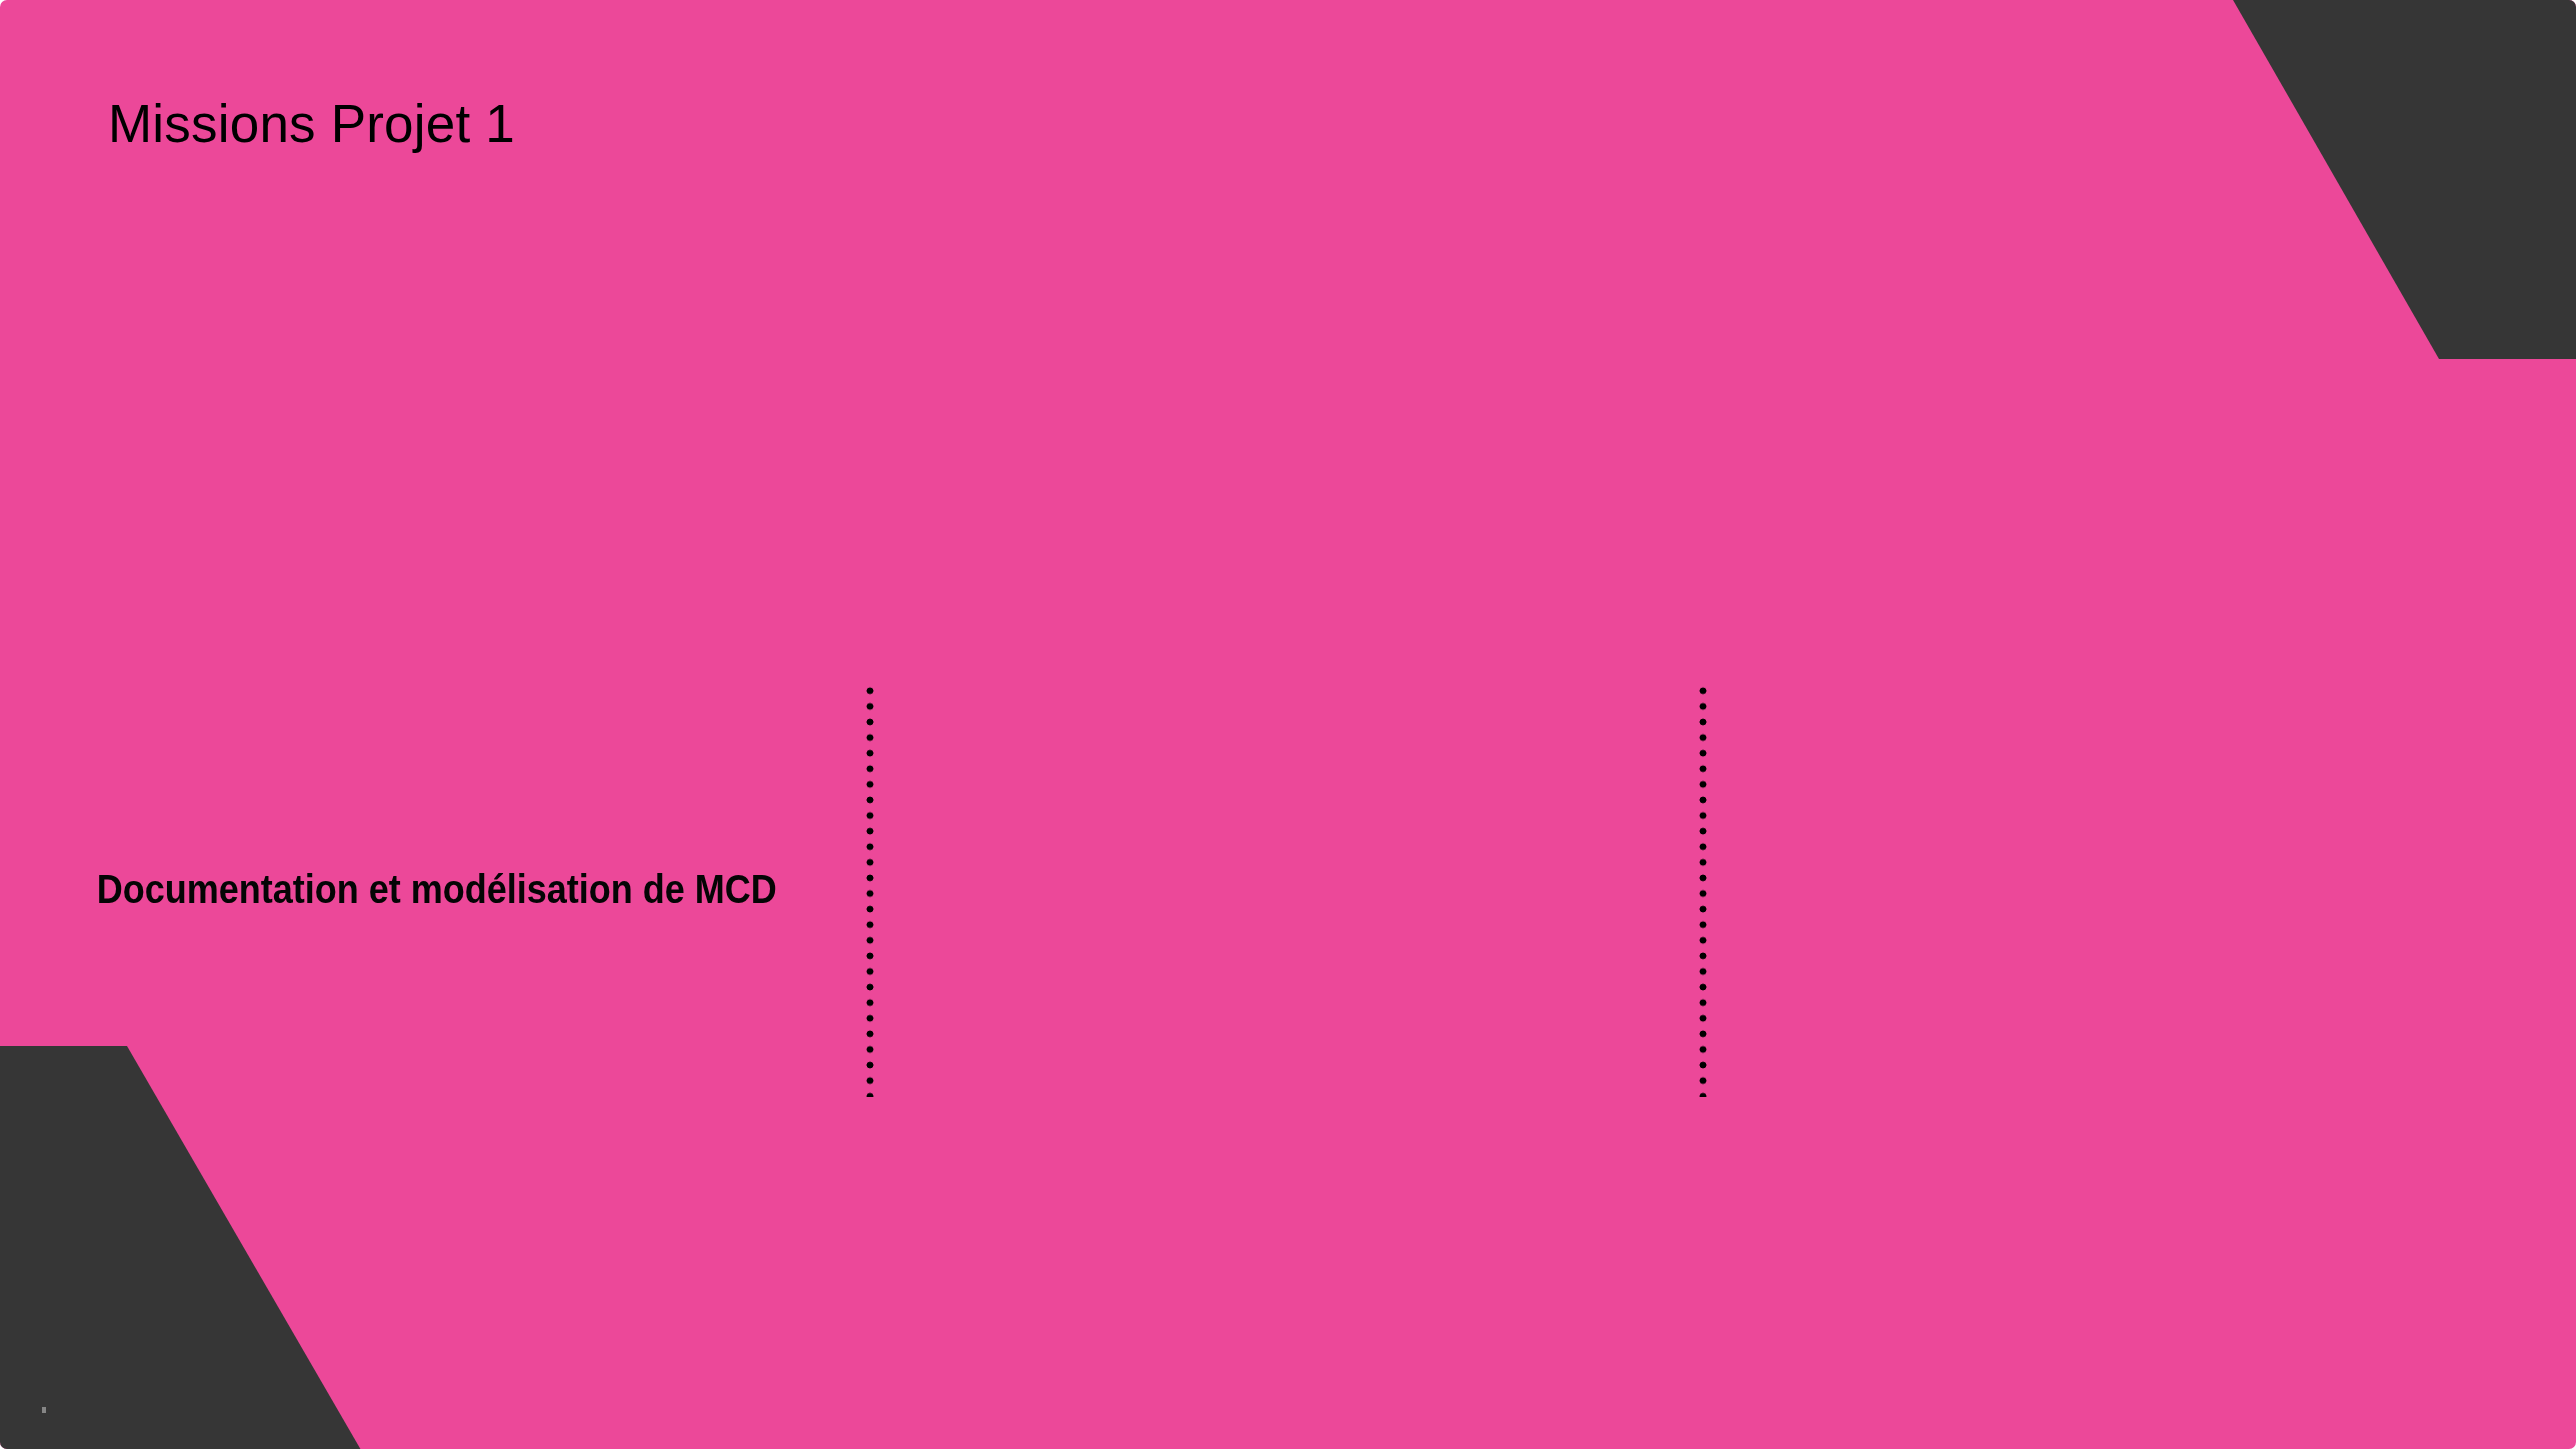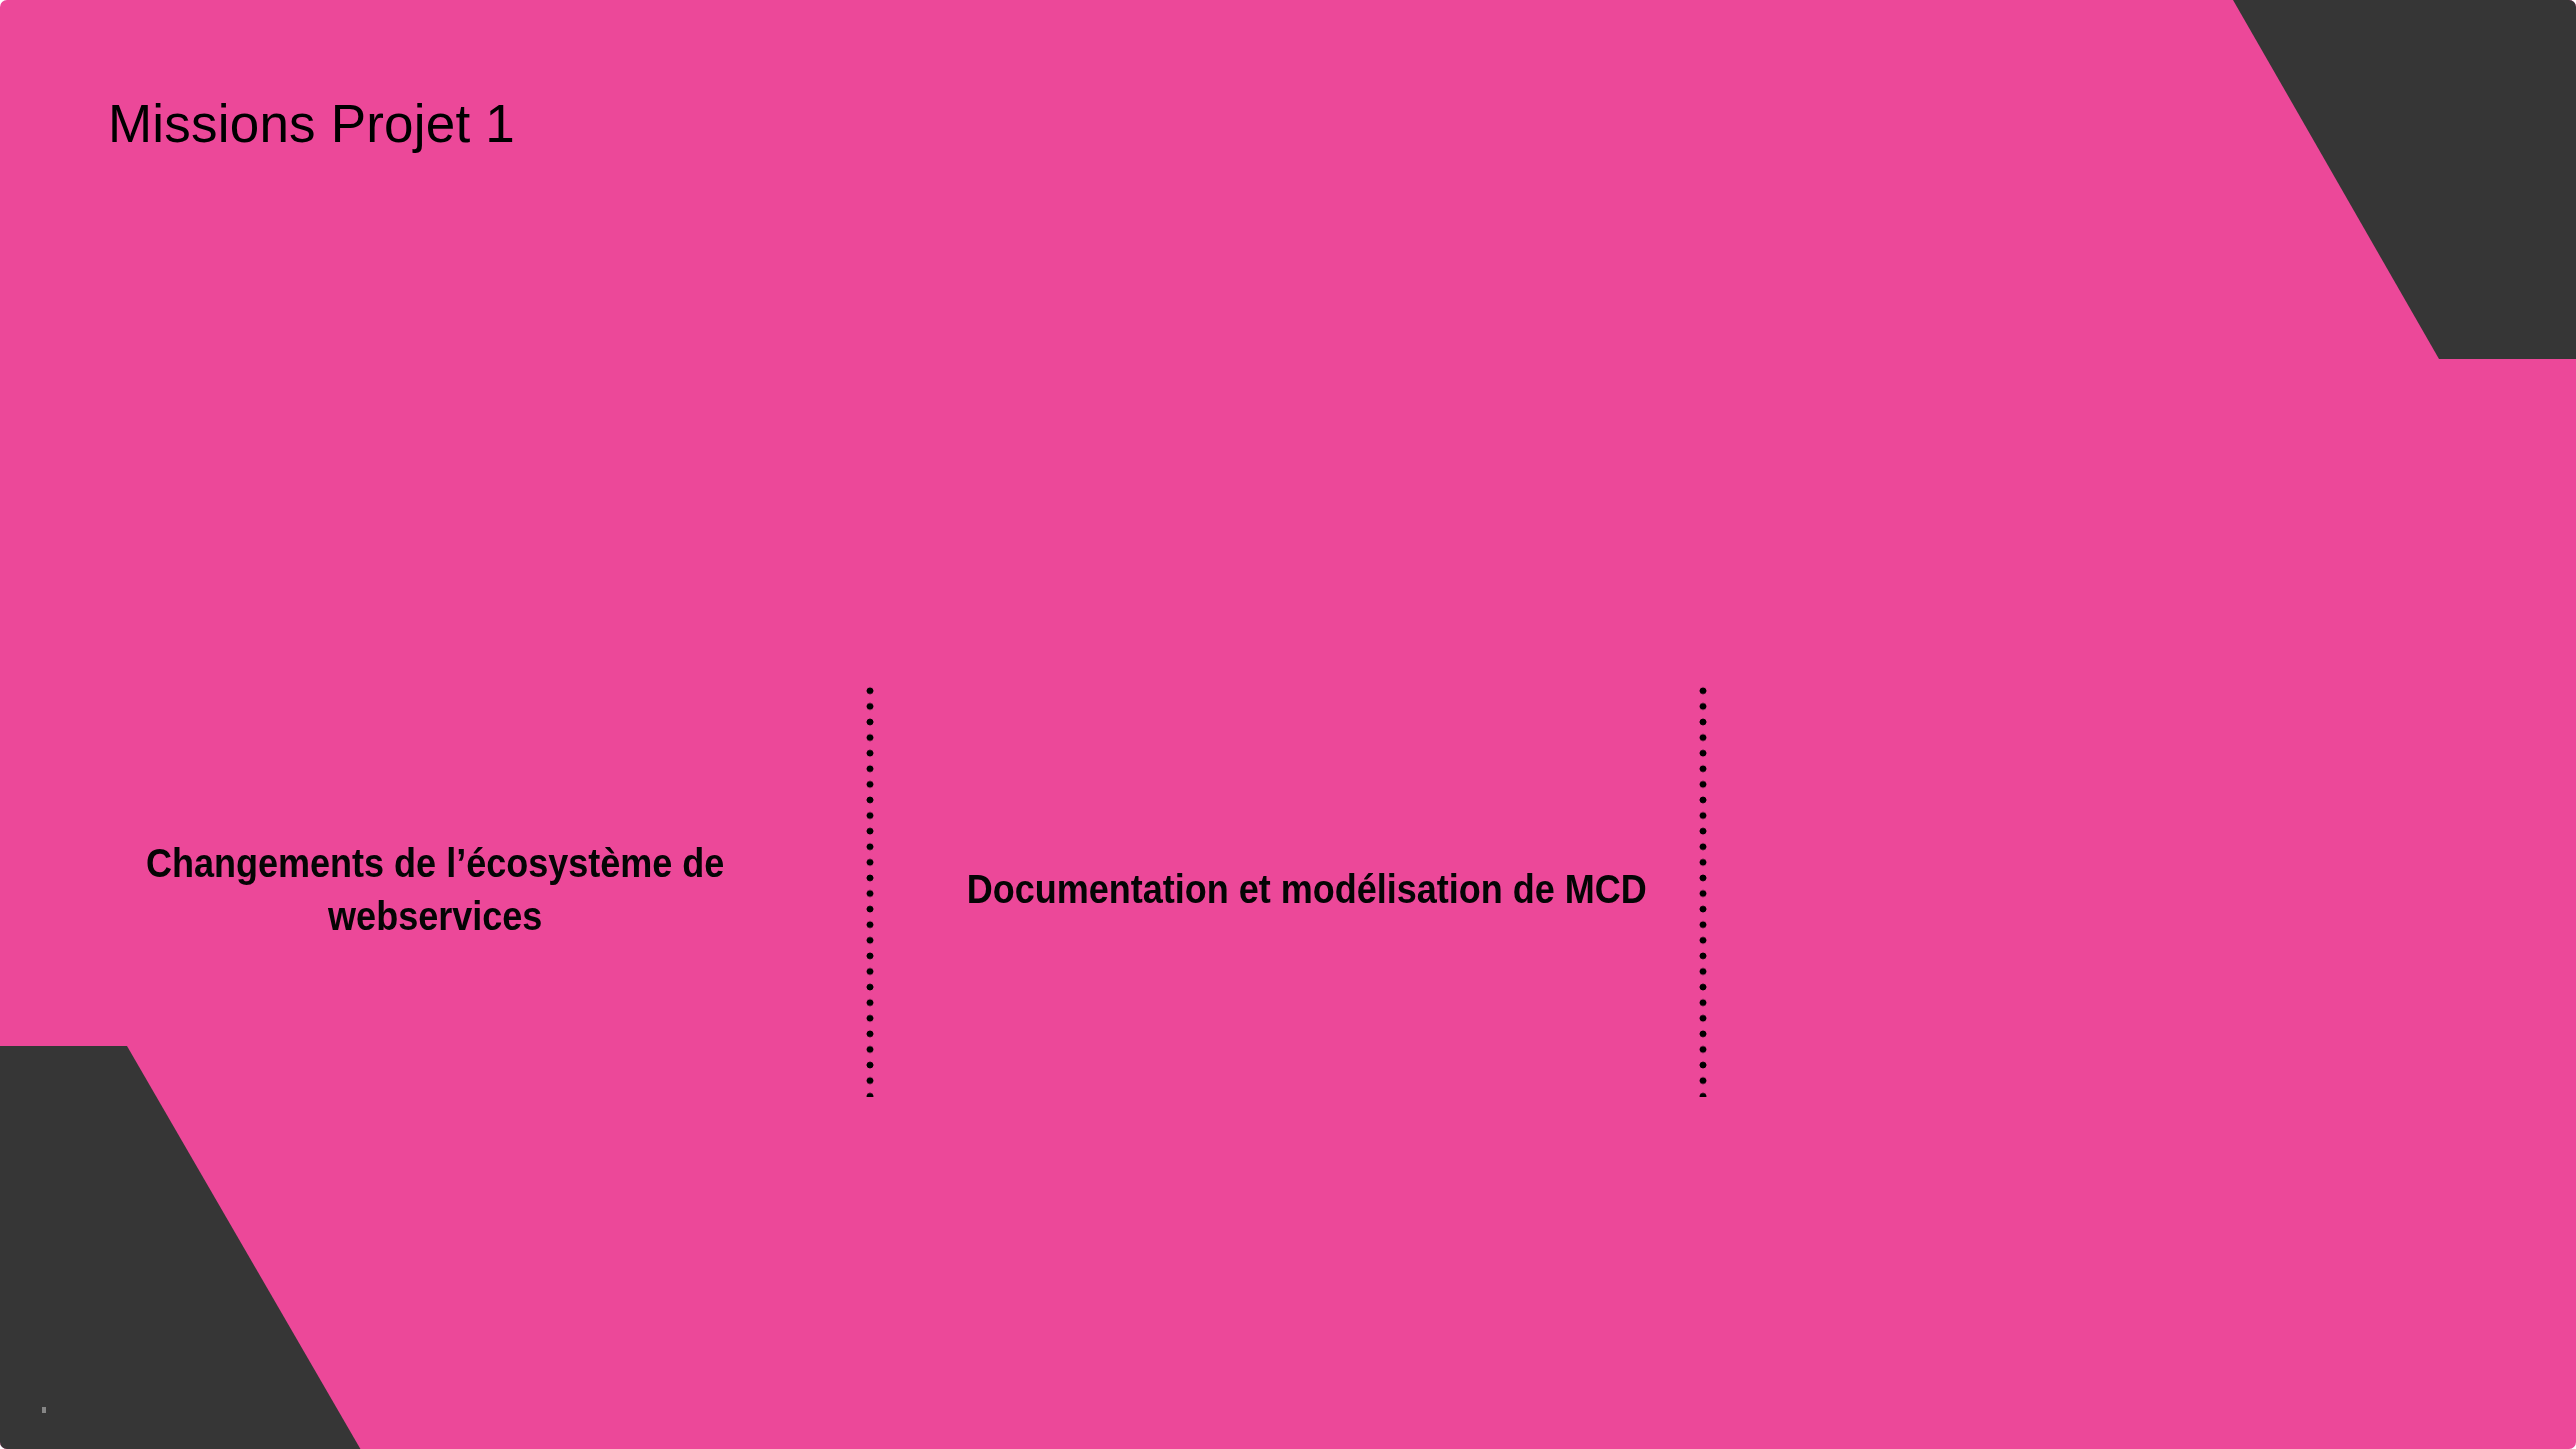--- a/index.html
+++ b/index.html
@@ -117,23 +117,20 @@
   <div class="deco deco-top-right"></div>
 
   <div class="deco deco-bottom-left"></div>
 
   <div class="speck"></div>
 
   <div class="slide-title">Missions Projet 1</div>
 
   <div class="columns">
 
-    <div class="column col-1">
-      <div class="column-text">Changements de l’écosystème de webservices</div>
-    </div>
 
 
     <div class="column col-3">
       <div class="column-text">Documentation et modélisation de MCD</div>
     </div>
 
   </div>
 
   <div class="divider divider-1"></div>
 

